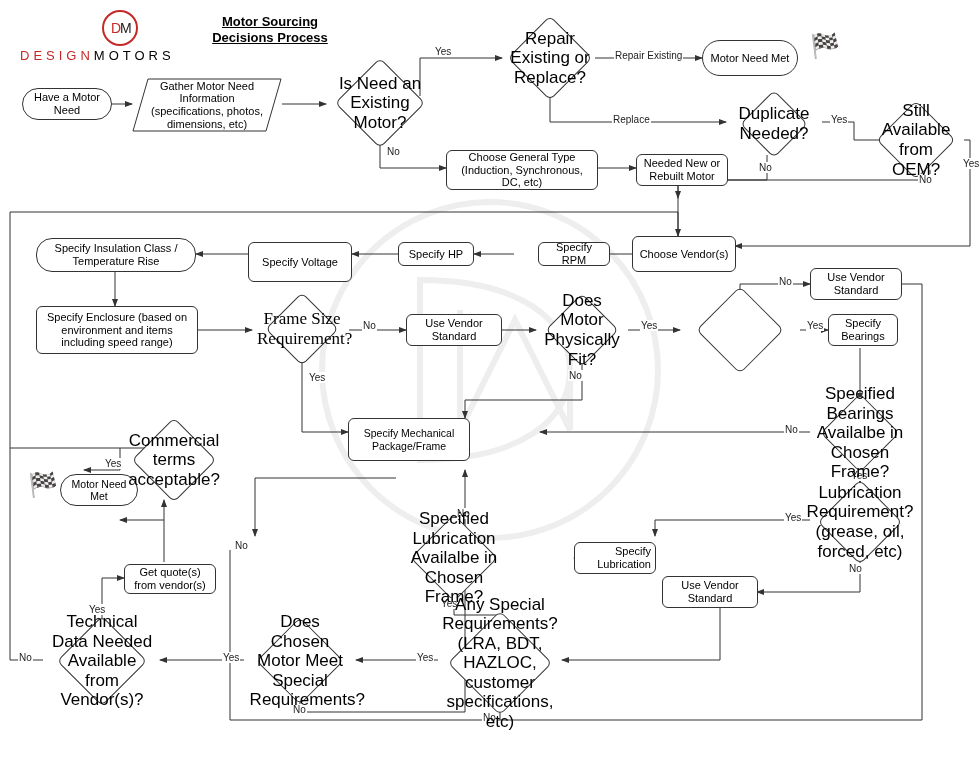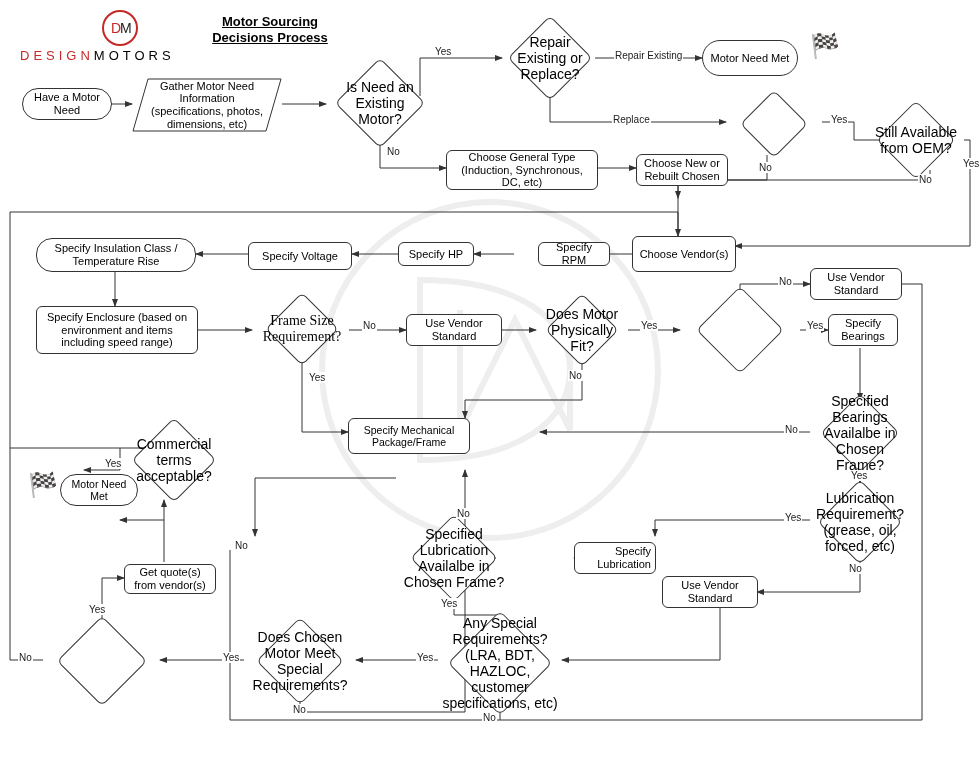--- a/index.html
+++ b/index.html
@@ -2,21 +2,21 @@
 <html><head>
 <meta charset="utf-8">
 <style>
   body{margin:0;font-family:Arial,Helvetica,sans-serif;background:#fff;}
   .stage{position:relative;width:980px;height:778px;background:#fff;}
   .title{position:absolute;font-weight:bold;text-decoration:underline;font-size:13px;text-align:center;line-height:1.2;}
   .logo{position:absolute;}
   .watermark{position:absolute;}
   .node{position:absolute;border:1px solid #333;border-radius:6px;background:#fff;display:flex;align-items:center;justify-content:center;text-align:center;font-size:11px;line-height:1.15;padding:4px;box-sizing:border-box;}
   .term{border-radius:18px;}
-  .diamond{position:absolute;display:flex;align-items:center;justify-content:center;text-align:center;font-size:14px;line-height:1.15;}
+  .diamond{position:absolute;display:flex;align-items:center;justify-content:center;text-align:center;font-size:17px;line-height:1.15;}
   .diamond .rot{position:absolute;left:50%;top:50%;border:1px solid #333;border-radius:6px;background:#fff;transform:translate(-50%,-50%) rotate(45deg);}
   .diamond .txt{position:relative;z-index:2;padding:6px;max-width:90%;}
   .para{position:absolute;display:flex;align-items:center;justify-content:center;text-align:center;font-size:11px;line-height:1.15;}
   .para svg{position:absolute;left:0;top:0;}
   .para .txt{position:relative;z-index:2;padding:4px 14px;max-width:90%;}
   .lbl{position:absolute;font-size:10px;color:#222;background:#fff;padding:0 1px;}
   .arrows{position:absolute;left:0;top:0;z-index:0;}
   .flag{position:absolute;font-size:24px;}
 </style>
 </head>
@@ -122,34 +122,35 @@
 
   <div class="diamond" style="left:502px;top:18px;width:96px;height:80px;">
     <div class="rot" style="width:58px;height:58px;"></div>
       <div class="txt">Repair Existing or Replace?</div>
   </div>
 
   <div class="node term" style="left:702px;top:40px;width:96px;height:36px;">Motor Need Met</div>
 
   <div class="diamond" style="left:726px;top:94px;width:96px;height:60px;">
     <div class="rot" style="width:46px;height:46px;"></div>
+      <div class="txt">Duplicate Needed?</div>
   </div>
 
   <div class="diamond" style="left:868px;top:102px;width:96px;height:76px;">
     <div class="rot" style="width:54px;height:54px;"></div>
       <div class="txt">Still Available from OEM?</div>
   </div>
 
   <div class="node" style="left:446px;top:150px;width:152px;height:40px;">Choose General Type (Induction, Synchronous, DC, etc)</div>
-  <div class="node" style="left:636px;top:154px;width:92px;height:32px;">Choose New or Rebuilt Chosen</div>
+  <div class="node" style="left:636px;top:154px;width:92px;height:32px;">Needed New or Rebuilt Motor</div>
 
   <div class="node" style="left:632px;top:236px;width:104px;height:36px;">Choose Vendor(s)</div>
   <div class="node" style="left:538px;top:242px;width:72px;height:24px;">Specify RPM</div>
   <div class="node" style="left:398px;top:242px;width:76px;height:24px;">Specify HP</div>
-  <div class="node" style="left:248px;top:242px;width:104px;height:28px;">Specify Voltage</div>
+  <div class="node" style="left:248px;top:242px;width:104px;height:40px;">Specify Voltage</div>
   <div class="node" style="left:36px;top:238px;width:160px;height:34px;border-radius:16px;">Specify Insulation Class / Temperature Rise</div>
 
   <div class="node" style="left:36px;top:306px;width:162px;height:48px;">Specify Enclosure (based on environment and items including speed range)</div>
 
   <div class="diamond" style="left:252px;top:298px;width:100px;height:62px;font-family:Liberation Serif, serif;">
     <div class="rot" style="width:50px;height:50px;"></div>
       <div class="txt">Frame Size Requirement?</div>
   </div>
 
   <div class="node" style="left:406px;top:314px;width:96px;height:32px;">Use Vendor Standard</div>
@@ -164,21 +165,21 @@
   </div>
 
   <div class="node" style="left:810px;top:268px;width:92px;height:32px;">Use Vendor Standard</div>
   <div class="node" style="left:828px;top:314px;width:70px;height:32px;">Specify Bearings</div>
 
   <div class="diamond" style="left:808px;top:398px;width:104px;height:70px;">
     <div class="rot" style="width:54px;height:54px;"></div>
       <div class="txt">Specified Bearings Availalbe in Chosen Frame?</div>
   </div>
 
-  <div class="node" style="left:348px;top:418px;width:122px;height:36px;font-size:10.5px;">Specify Mechanical Package/Frame</div>
+  <div class="node" style="left:348px;top:418px;width:122px;height:43px;font-size:10.5px;">Specify Mechanical Package/Frame</div>
 
   <div class="diamond" style="left:800px;top:482px;width:120px;height:80px;">
     <div class="rot" style="width:58px;height:58px;"></div>
       <div class="txt">Lubrication Requirement? (grease, oil, forced, etc)</div>
   </div>
 
   <div class="node" style="left:574px;top:542px;width:82px;height:32px;text-align:right;">Specify Lubrication</div>
 
   <div class="diamond" style="left:392px;top:518px;width:124px;height:80px;">
     <div class="rot" style="width:60px;height:60px;"></div>
@@ -192,20 +193,21 @@
       <div class="txt">Any Special Requirements? (LRA, BDT, HAZLOC, customer specifications, etc)</div>
   </div>
 
   <div class="diamond" style="left:244px;top:620px;width:112px;height:82px;">
     <div class="rot" style="width:60px;height:60px;"></div>
       <div class="txt">Does Chosen Motor Meet Special Requirements?</div>
   </div>
 
   <div class="diamond" style="left:44px;top:618px;width:116px;height:86px;">
     <div class="rot" style="width:62px;height:62px;"></div>
+      <div class="txt">Technical Data Needed Available from Vendor(s)?</div>
   </div>
 
   <div class="node" style="left:124px;top:564px;width:92px;height:30px;">Get quote(s) from vendor(s)</div>
 
   <div class="diamond" style="left:120px;top:420px;width:108px;height:80px;">
     <div class="rot" style="width:58px;height:58px;"></div>
       <div class="txt">Commercial terms acceptable?</div>
   </div>
 
   <div class="node term" style="left:60px;top:474px;width:78px;height:32px;font-size:10.5px;">Motor Need Met</div>

